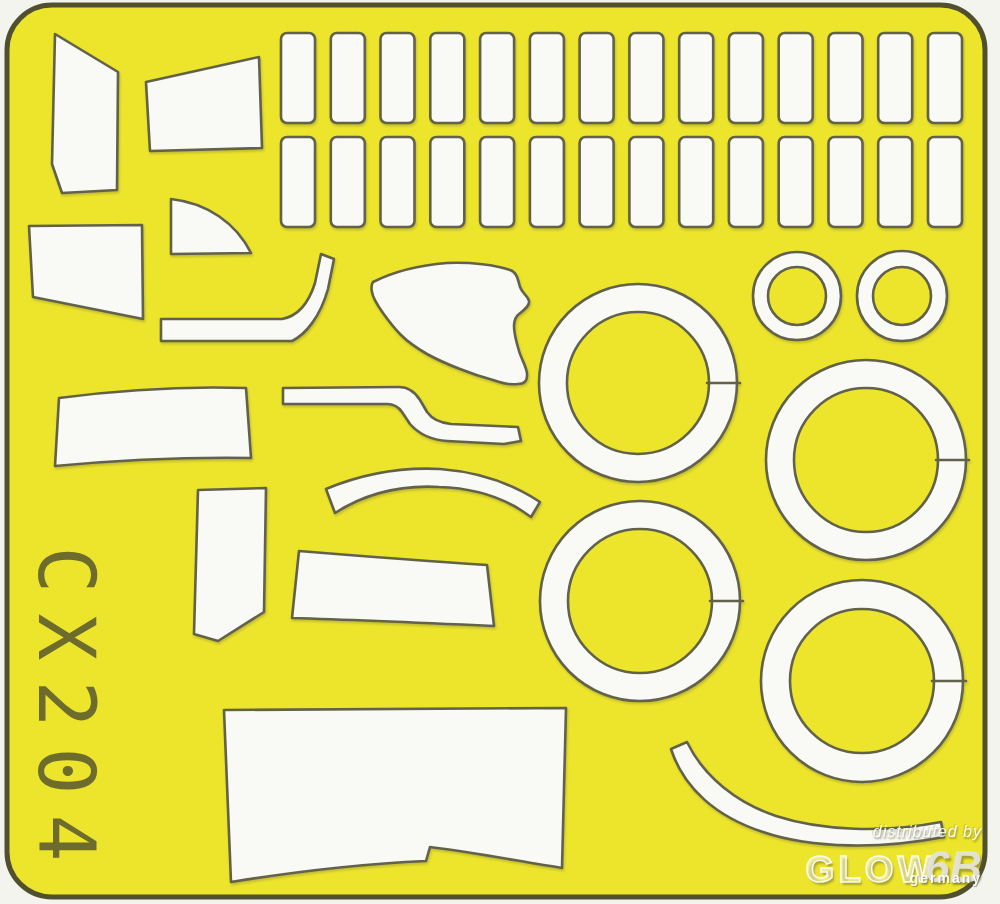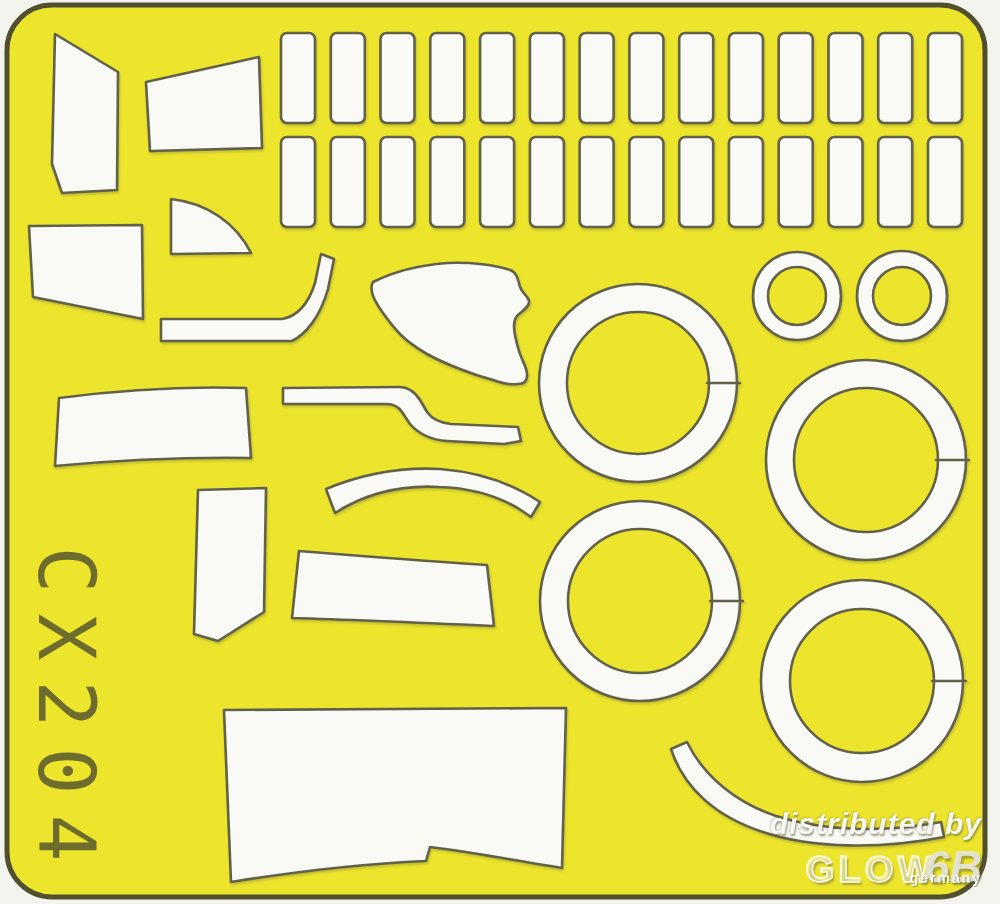--- a/index.html
+++ b/index.html
@@ -8,21 +8,21 @@
   #masks{filter:drop-shadow(1px 2px 1px rgba(100,100,55,.30));}
   .code-label{
     position:absolute;left:66px;top:714px;
     transform:translate(-50%,-50%) rotate(90deg);
     font-family:"DejaVu Sans Mono",monospace;
     font-size:78px;letter-spacing:20px;line-height:1;
     color:#5c5c2e;opacity:.88;white-space:nowrap;
   }
   .watermark{position:absolute;right:18px;bottom:18px;text-align:right;pointer-events:none;}
   .wm-line1{
-    font-style:italic;font-weight:bold;font-size:30px;letter-spacing:1px;
+    font-style:italic;font-weight:normal;font-size:16px;letter-spacing:1px;
     color:rgba(255,255,255,.92);
     text-shadow:1px 2px 2px rgba(95,95,50,.6),-1px -1px 1px rgba(95,95,50,.25);
   }
   .wm-row{display:flex;justify-content:flex-end;align-items:baseline;height:40px;}
   .wm-brand{
     font-weight:bold;font-size:37px;letter-spacing:4px;
     color:rgba(255,255,255,.45);
     -webkit-text-stroke:1.6px rgba(252,252,245,.95);
     text-shadow:2px 3px 2px rgba(95,95,50,.45);
   }

